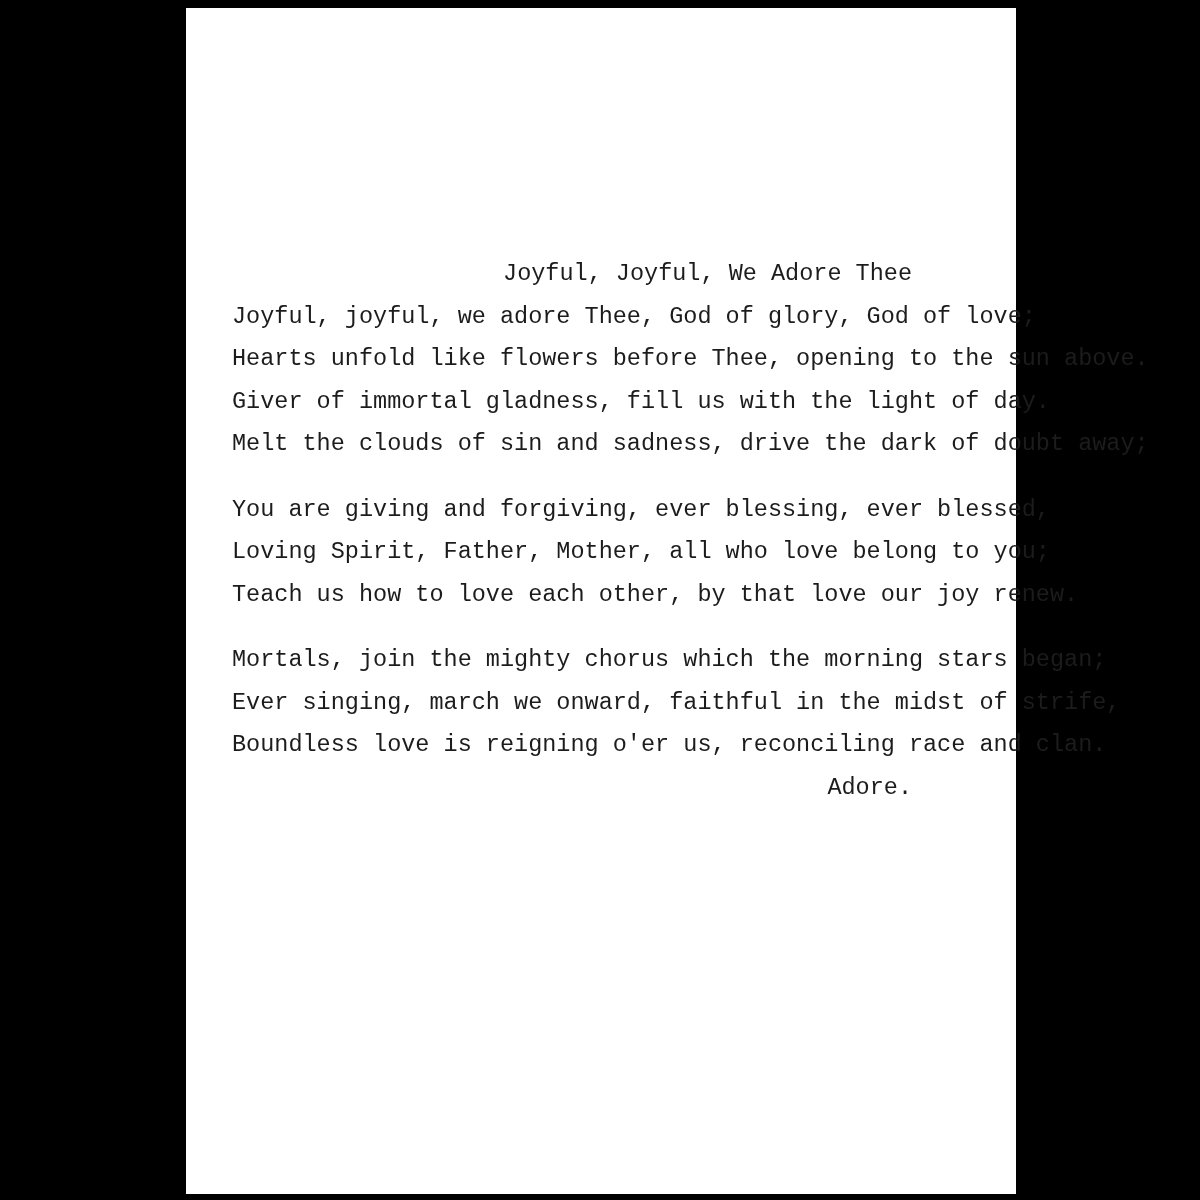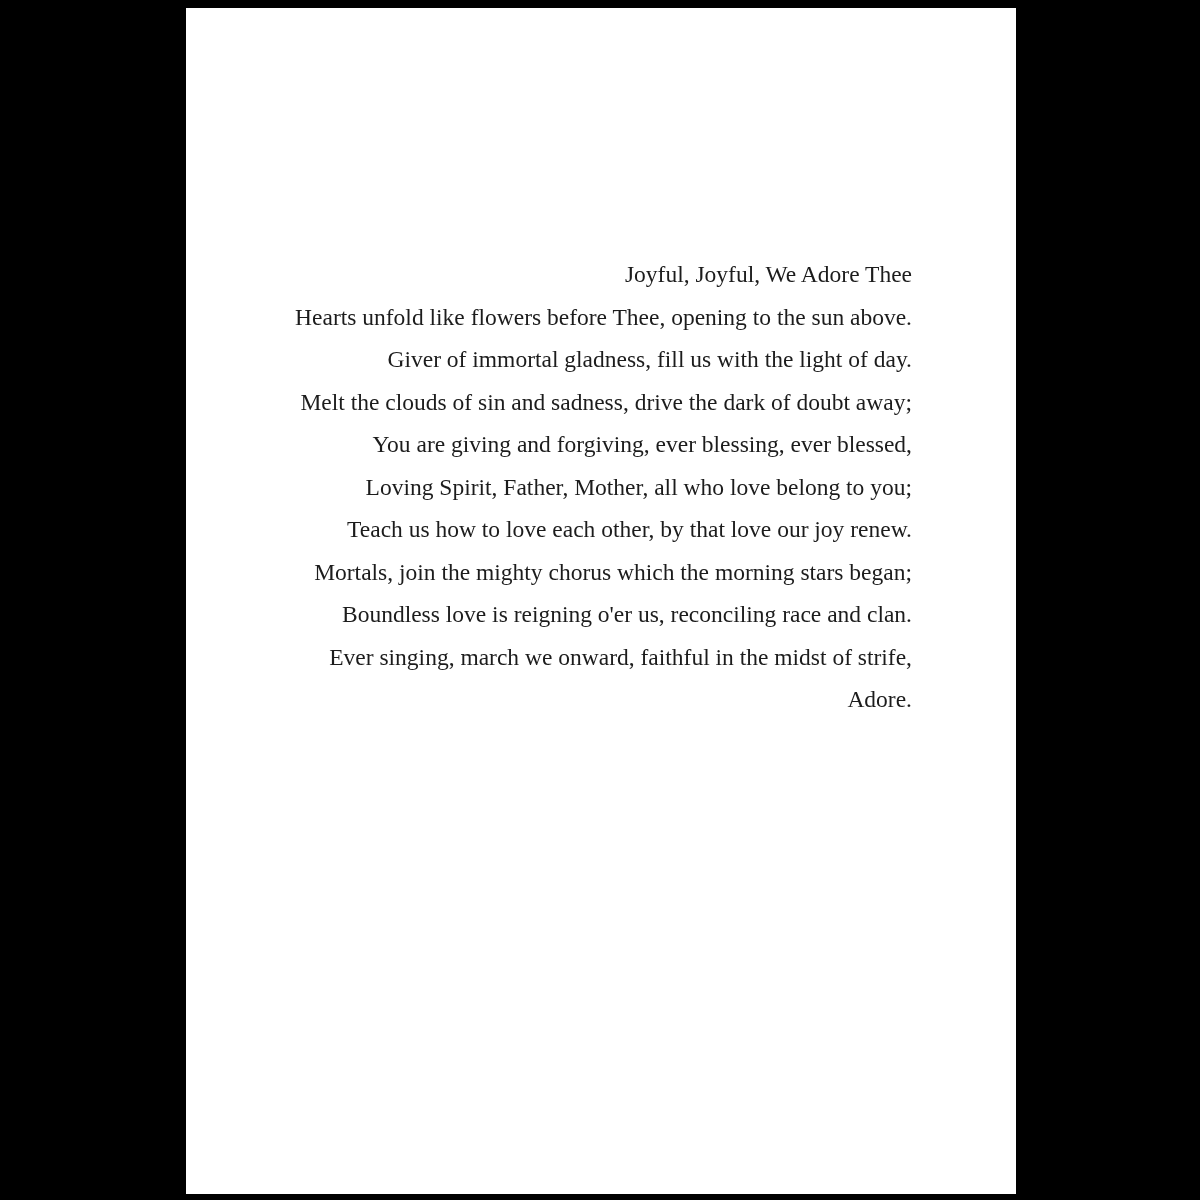--- a/index.html
+++ b/index.html
@@ -27,61 +27,63 @@
     height: 1186px;
     background: #ffffff;
   }
   .poem {
     position: absolute;
     right: 104px;
     top: 245px;
     width: 680px;
     text-align: right;
     color: #1c1c1c;
-    font-family: Liberation Serif, serif;
+    font-family: Liberation Mono, monospace;
     font-size: 23.5px;
     line-height: 42.5px;
   }
   .poem-title {
     display: block;
     white-space: nowrap;
   }
   .stanza {
     margin: 0;
   }
   .stanza + .stanza {
+    margin-top: 23px;
   }
   .line {
     display: block;
     white-space: nowrap;
   }
 </style>
 </head>
 <body>
 
 <div class="canvas">
   <div class="page">
     <div class="poem">
 
       <span class="poem-title">Joyful, Joyful, We Adore Thee</span>
 
       <div class="stanza">
+        <span class="line">Joyful, joyful, we adore Thee, God of glory, God of love;</span>
         <span class="line">Hearts unfold like flowers before Thee, opening to the sun above.</span>
         <span class="line">Giver of immortal gladness, fill us with the light of day.</span>
         <span class="line">Melt the clouds of sin and sadness, drive the dark of doubt away;</span>
       </div>
 
       <div class="stanza">
         <span class="line">You are giving and forgiving, ever blessing, ever blessed,</span>
         <span class="line">Loving Spirit, Father, Mother, all who love belong to you;</span>
         <span class="line">Teach us how to love each other, by that love our joy renew.</span>
       </div>
 
       <div class="stanza">
         <span class="line">Mortals, join the mighty chorus which the morning stars began;</span>
+        <span class="line">Ever singing, march we onward, faithful in the midst of strife,</span>
         <span class="line">Boundless love is reigning o'er us, reconciling race and clan.</span>
-        <span class="line">Ever singing, march we onward, faithful in the midst of strife,</span>
         <span class="line">Adore.</span>
       </div>
 
     </div>
   </div>
 </div>
 
 </body></html>

